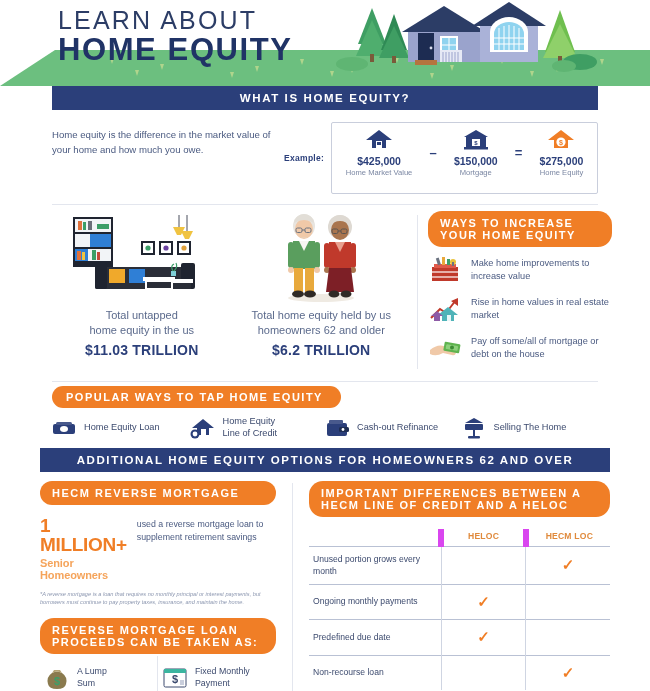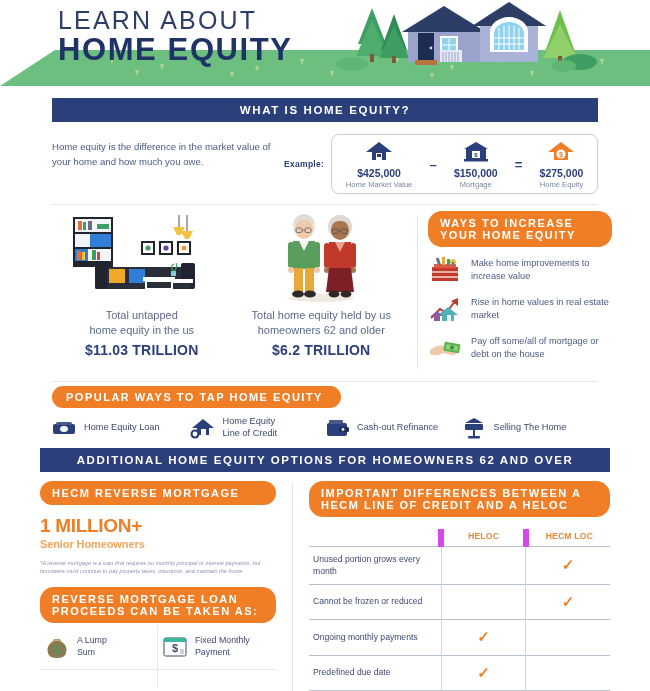--- a/index.html
+++ b/index.html
@@ -5,21 +5,21 @@
   * { box-sizing: border-box; margin: 0; padding: 0; }
   html, body {
     width: 650px; height: 691px;
     background: #ffffff;
     font-family: "Liberation Sans", sans-serif;
     overflow: hidden;
   }
   .page { position: relative; width: 650px; height: 691px; background:#fff; }
 
   
-  .hero { position: relative; height: 98px; overflow: hidden; }
+  .hero { position: relative; height: 86px; overflow: hidden; }
   .hero-lawn { position:absolute; left:0; top:50px; width:650px; height:36px; }
   .hero-title { position:absolute; left:58px; top:6px; }
   .hero-line1 {
     font-size: 25px; letter-spacing: 2.2px; color:#2c3d66;
     font-weight: 400;
   }
   .hero-line2 {
     font-size: 31px; letter-spacing: 1.6px; color:#203366;
     font-weight: bold; margin-top: -3px;
   }
@@ -42,23 +42,23 @@
   }
 
   
   .whatis { display:flex; padding:12px 52px 10px 52px; align-items:flex-start; }
   .whatis-text {
     width:232px; font-size:9.6px; line-height:1.55; color:#4a5a80; padding-top:6px;
   }
   .example-wrap { display:flex; align-items:center; gap:7px; flex:1; }
   .example-label { font-size:8.5px; font-weight:bold; color:#2b3f7a; letter-spacing:.3px; }
   .example-box {
-    flex:1; border:1px solid #c9cedc; border-radius:8px;
+    flex:1; border:1px solid #c9cedc; border-radius:2px;
     display:flex; align-items:center; justify-content:space-around;
-    padding:5px 6px 4px 6px;
+    padding:5px 6px 16px 6px;
   }
   .ex-item { text-align:center; }
   .ex-amt { font-size:10.5px; font-weight:bold; color:#2b3f7a; margin-top:1px; }
   .ex-cap { font-size:7.6px; color:#7b87a3; margin-top:1px; }
   .ex-op { font-size:13px; color:#2b3f7a; font-weight:bold; padding:0 2px; }
 
   .hr-soft { border-top:1px solid #e3e6ee; margin:0 52px; }
 
   
   .stats-row { display:flex; padding:6px 0 8px 0; }
@@ -476,20 +476,21 @@
     <div class="col-left">
       <div class="banner-orange">HECM REVERSE MORTGAGE</div>
 
       <div class="million-row">
         <div>
           <div class="million-big">
             <span>1 MILLION</span><span>+</span>
           </div>
           <div class="million-sub">Senior Homeowners</div>
         </div>
+        <div class="million-note">used a reverse mortgage loan to supplement retirement savings</div>
       </div>
 
       <div class="fineprint">*A reverse mortgage is a loan that requires no monthly principal or interest payments, but borrowers must continue to pay property taxes, insurance, and maintain the home.</div>
 
       <div class="banner-orange proceeds-banner">
         <div>REVERSE MORTGAGE LOAN</div>
         <div>PROCEEDS CAN BE TAKEN AS:</div>
       </div>
 
       <div class="proceeds-grid">
@@ -538,25 +539,20 @@
         <thead>
           <tr>
             <th class="blank"></th>
             <th class="vline">HELOC</th>
             <th class="vline">HECM LOC</th>
           </tr>
         </thead>
         <tbody>
           <tr>
             <td>Unused portion grows every month</td>
-            <td class="ck vline"></td>
-            <td class="ck vline">✓</td>
-          </tr>
-          <tr>
-            <td>Cannot be frozen or reduced</td>
             <td class="ck vline"></td>
             <td class="ck vline">✓</td>
           </tr>
           <tr>
             <td>Ongoing monthly payments</td>
             <td class="ck vline">✓</td>
             <td class="ck vline"></td>
           </tr>
           <tr>
             <td>Predefined due date</td>

